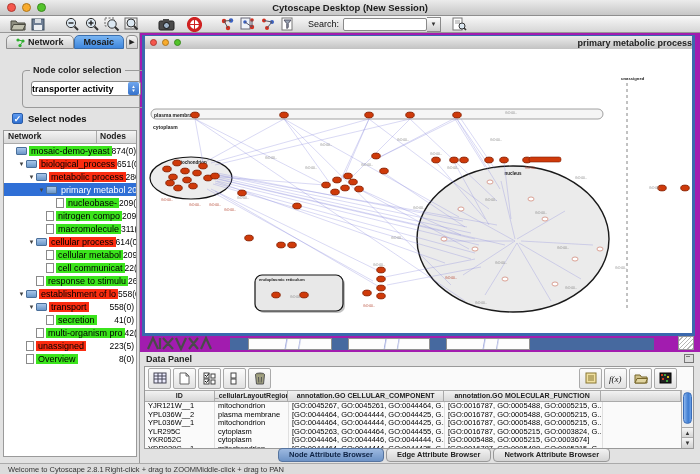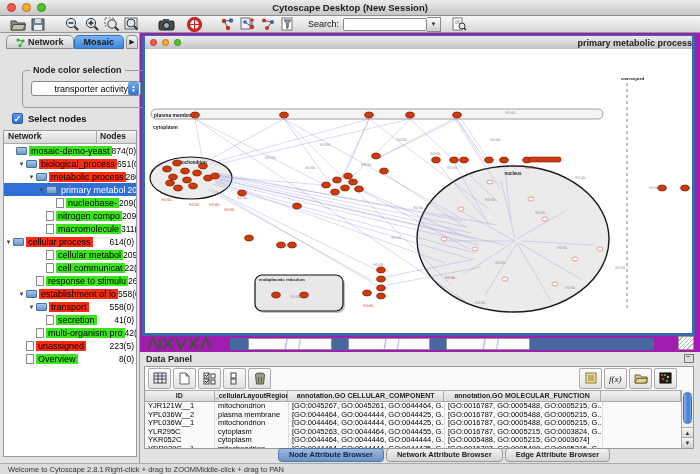--- a/index.html
+++ b/index.html
@@ -25,21 +25,21 @@
   .cp-title{font-size:9px;font-weight:bold;color:#222;}
   .float-icon{width:8px;height:7px;border:1px solid #777;background:#ddd;position:relative;}
   .float-icon:after{content:"";position:absolute;left:1px;top:1px;width:4px;height:1px;background:#777;}
   .cp-tabs{display:flex;align-items:flex-end;height:16px;padding-left:6px;}
   .cp-tab{height:14px;display:flex;align-items:center;gap:3px;padding:0 9px;font-size:9px;font-weight:bold;color:#1a1a1a;border:1px solid #8e8e8e;border-radius:5px 5px 0 0;background:linear-gradient(#f4f4f4,#cfcfcf);box-sizing:border-box;}
   .cp-tab.sel{background:linear-gradient(#79b5f2,#3f87dd);border-color:#3a6fae;}
   .tab-overflow{margin-left:2px;font-size:7px;color:#222;width:12px;height:14px;display:flex;align-items:center;justify-content:center;border:1px solid #8e8e8e;border-radius:4px 4px 0 0;background:linear-gradient(#f4f4f4,#cfcfcf);box-sizing:border-box;}
   .groupbox{position:absolute;left:22px;top:37px;width:128px;height:36px;border:1px solid #9a9a9a;border-radius:4px;}
   .groupbox-legend{position:absolute;left:7px;top:-6px;background:#e2e2e2;padding:0 3px;font-size:9px;font-weight:bold;color:#222;}
   .combo{position:absolute;left:8px;top:10px;width:110px;height:15px;background:#fff;border:1px solid #8a8a8a;border-radius:3px;display:flex;align-items:center;box-sizing:border-box;}
-  .combo-text{flex:1;font-size:9px;color:#000;text-align:right;}
+  .combo-text{flex:1;font-size:9px;color:#000;text-align:left;font-weight:bold;}
   .combo-stepper{width:11px;height:13px;margin-right:1px;border-radius:2px;background:linear-gradient(#6fa6ee,#3572cc);display:flex;flex-direction:column;align-items:center;justify-content:center;color:#fff;font-size:4.5px;line-height:4px;}
   .checkline{position:absolute;left:12px;top:80px;display:flex;align-items:center;gap:5px;}
   .checkbox{width:11px;height:11px;border-radius:2px;background:linear-gradient(#5d9af0,#2f6fd0);border:1px solid #2a5ca8;color:#fff;font-size:9px;line-height:10px;text-align:center;font-weight:bold;box-sizing:border-box;}
   .checklabel{font-size:9.5px;font-weight:bold;color:#111;}
   .tree-wrap{position:absolute;left:3px;top:97px;width:134px;height:327px;background:#fff;border:1px solid #9a9a9a;box-sizing:border-box;overflow:hidden;}
   .tree-head{display:flex;height:12px;border-bottom:1px solid #aaa;background:linear-gradient(#f4f4f4,#d8d8d8);}
   .th-net{flex:1;font-size:8.5px;font-weight:bold;color:#222;padding-left:4px;border-right:1px solid #aaa;}
   .th-nodes{width:36px;font-size:8.5px;font-weight:bold;color:#222;padding-left:3px;}
   .trow{display:flex;align-items:center;height:13px;white-space:nowrap;overflow:hidden;}
   .trow.sel{background:#2f6fd6;}
@@ -284,21 +284,21 @@
             <span class="fico file"></span>
             <span class="tlab lg">nitrogen compo</span>
             <span class="tv">209(0)</span>
           </div>
           <div class="trow" style="padding-left: 33px;">
             <span class="twisty"></span>
             <span class="fico file"></span>
             <span class="tlab lg">macromolecule</span>
             <span class="tv">311(0)</span>
           </div>
-          <div class="trow" style="">
+          <div class="trow" style="padding-left: 23px;">
             <span class="twisty">▼</span>
             <span class="fico fold"></span>
             <span class="tlab lr">cellular process</span>
             <span class="tv">614(0)</span>
           </div>
           <div class="trow" style="padding-left: 33px;">
             <span class="twisty"></span>
             <span class="fico file"></span>
             <span class="tlab lg">cellular metabol</span>
             <span class="tv">209(0)</span>
@@ -660,22 +660,22 @@
           </div>
       </div>
       <div class="vsb">
         <div class="vsb-thumb"></div>
         <div class="vsb-btn" style="bottom:10px;">▲</div>
         <div class="vsb-btn" style="bottom:0;">▼</div>
       </div>
     </div>
     <div class="dp-tabs">
       <div class="dp-tab sel">Node Attribute Browser</div>
+      <div class="dp-tab">Edge Attribute Browser</div>
       <div class="dp-tab">Network Attribute Browser</div>
-      <div class="dp-tab">Edge Attribute Browser</div>
     </div>
   </div>
 
   <div class="status-bar">
     <span style="left:8px;">Welcome to Cytoscape 2.8.1</span>
     <span style="left:105px;">Right-click + drag to ZOOM</span>
     <span style="left:196px;">Middle-click + drag to PAN</span>
   </div>
 
 </div>

